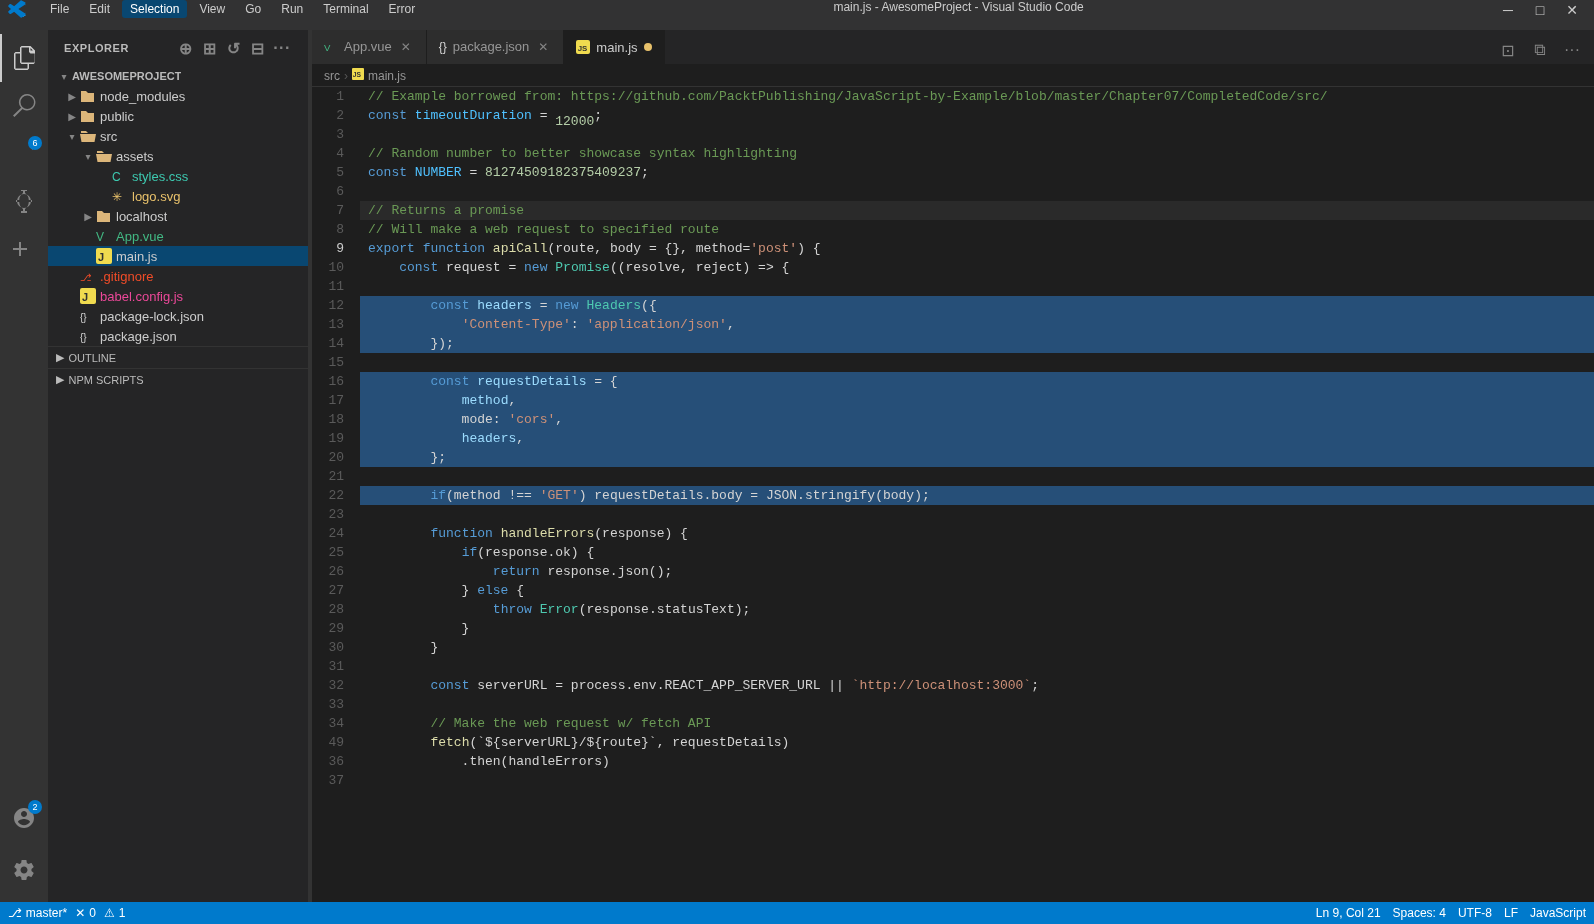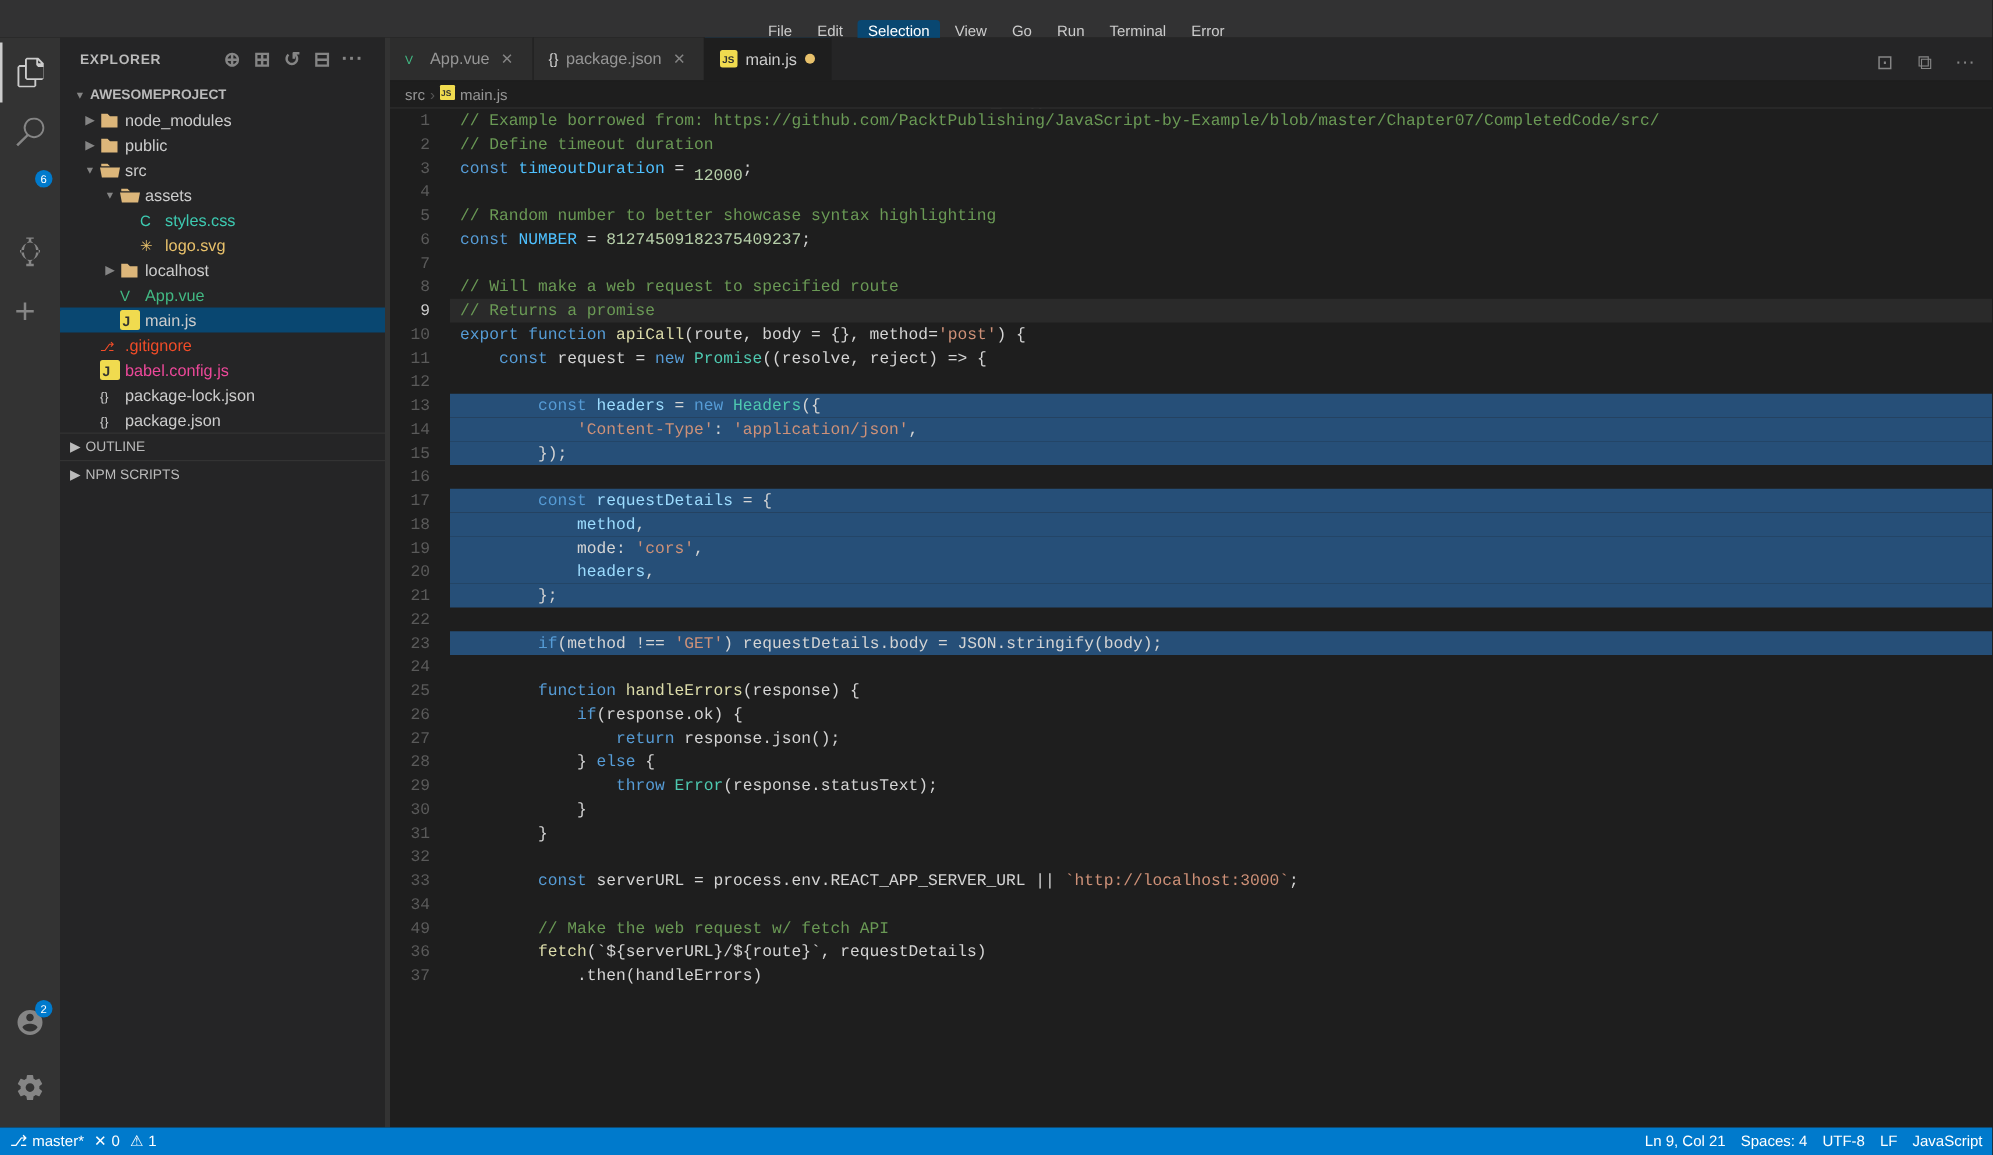--- a/index.html
+++ b/index.html
@@ -12,25 +12,24 @@
       overflow: hidden;
       display: flex;
       flex-direction: column;
     }
 
     
     .title-bar {
       height: 30px;
       background: #323233;
       display: flex;
-      align-items: center;
+      align-items: flex-start;
       padding: 0 8px;
       gap: 16px;
       flex-shrink: 0;
-      flex-direction: column;
     }
     .title-bar-menu {
       display: flex;
       gap: 4px;
     }
     .title-bar-menu-item {
       padding: 2px 8px;
       font-size: 12px;
       color: #cccccc;
       cursor: pointer;
@@ -687,28 +686,27 @@
           <div>32</div>
           <div>33</div>
           <div>34</div>
           <div>49</div>
           <div>36</div>
           <div>37</div>
         </div>
 
       <div class="code-area" id="code-container">
           <div class="code-line"><span style="color: rgb(106, 153, 85);">// Example borrowed from: https://github.com/PacktPublishing/JavaScript-by-Example/blob/master/Chapter07/CompletedCode/src/</span></div>
-          <div class="code-line"><span style="color: rgb(106, 153, 85);">// Define timeout duration</span></div>
           <div class="code-line"><span style="color: rgb(86, 156, 214);">const</span><span style="color: rgb(212, 212, 212);"> </span><span style="color: rgb(79, 193, 255);">timeoutDuration</span><span style="color: rgb(212, 212, 212);"> = </span><span style="color: rgb(181, 206, 168); margin-top: 12px;">12000</span><span style="color: rgb(212, 212, 212);">;</span></div>
           <div class="code-line">&nbsp;</div>
           <div class="code-line"><span style="color: rgb(106, 153, 85);">// Random number to better showcase syntax highlighting</span></div>
           <div class="code-line"><span style="color: rgb(86, 156, 214);">const</span><span style="color: rgb(212, 212, 212);"> </span><span style="color: rgb(79, 193, 255);">NUMBER</span><span style="color: rgb(212, 212, 212);"> = </span><span style="color: rgb(181, 206, 168);">81274509182375409237</span><span style="color: rgb(212, 212, 212);">;</span></div>
           <div class="code-line">&nbsp;</div>
+          <div class="code-line" style="background: rgb(42, 42, 42);"><span style="color: rgb(106, 153, 85);">// Returns a promise</span></div>
           <div class="code-line"><span style="color: rgb(106, 153, 85);">// Will make a web request to specified route</span></div>
-          <div class="code-line" style="background: rgb(42, 42, 42);"><span style="color: rgb(106, 153, 85);">// Returns a promise</span></div>
           <div class="code-line"><span style="color: rgb(86, 156, 214);">export</span><span style="color: rgb(212, 212, 212);"> </span><span style="color: rgb(86, 156, 214);">function</span><span style="color: rgb(212, 212, 212);"> </span><span style="color: rgb(220, 220, 170);">apiCall</span><span style="color: rgb(212, 212, 212);">(route, body = {}, method=</span><span style="color: rgb(206, 145, 120);">'post'</span><span style="color: rgb(212, 212, 212);">) {</span></div>
           <div class="code-line"><span style="color: rgb(212, 212, 212);">    </span><span style="color: rgb(86, 156, 214);">const</span><span style="color: rgb(212, 212, 212);"> request = </span><span style="color: rgb(86, 156, 214);">new</span><span style="color: rgb(212, 212, 212);"> </span><span style="color: rgb(78, 201, 176);">Promise</span><span style="color: rgb(212, 212, 212);">((resolve, reject) =&gt; {</span></div>
           <div class="code-line">&nbsp;</div>
           <div class="code-line" style="background: rgb(38, 79, 120);"><span style="color: rgb(212, 212, 212);">        </span><span style="color: rgb(86, 156, 214);">const</span><span style="color: rgb(212, 212, 212);"> </span><span style="color: rgb(156, 220, 254);">headers</span><span style="color: rgb(212, 212, 212);"> = </span><span style="color: rgb(86, 156, 214);">new</span><span style="color: rgb(212, 212, 212);"> </span><span style="color: rgb(78, 201, 176);">Headers</span><span style="color: rgb(212, 212, 212);">({</span></div>
           <div class="code-line" style="background: rgb(38, 79, 120);"><span style="color: rgb(212, 212, 212);">            </span><span style="color: rgb(206, 145, 120);">'Content-Type'</span><span style="color: rgb(212, 212, 212);">: </span><span style="color: rgb(206, 145, 120);">'application/json'</span><span style="color: rgb(212, 212, 212);">,</span></div>
           <div class="code-line" style="background: rgb(38, 79, 120);"><span style="color: rgb(212, 212, 212);">        </span><span style="color: rgb(212, 212, 212);">});</span></div>
           <div class="code-line">&nbsp;</div>
           <div class="code-line" style="background: rgb(38, 79, 120);"><span style="color: rgb(212, 212, 212);">        </span><span style="color: rgb(86, 156, 214);">const</span><span style="color: rgb(212, 212, 212);"> </span><span style="color: rgb(156, 220, 254);">requestDetails</span><span style="color: rgb(212, 212, 212);"> = {</span></div>
           <div class="code-line" style="background: rgb(38, 79, 120);"><span style="color: rgb(212, 212, 212);">            </span><span style="color: rgb(156, 220, 254);">method</span><span style="color: rgb(212, 212, 212);">,</span></div>
           <div class="code-line" style="background: rgb(38, 79, 120);"><span style="color: rgb(212, 212, 212);">            mode: </span><span style="color: rgb(206, 145, 120);">'cors'</span><span style="color: rgb(212, 212, 212);">,</span></div>

